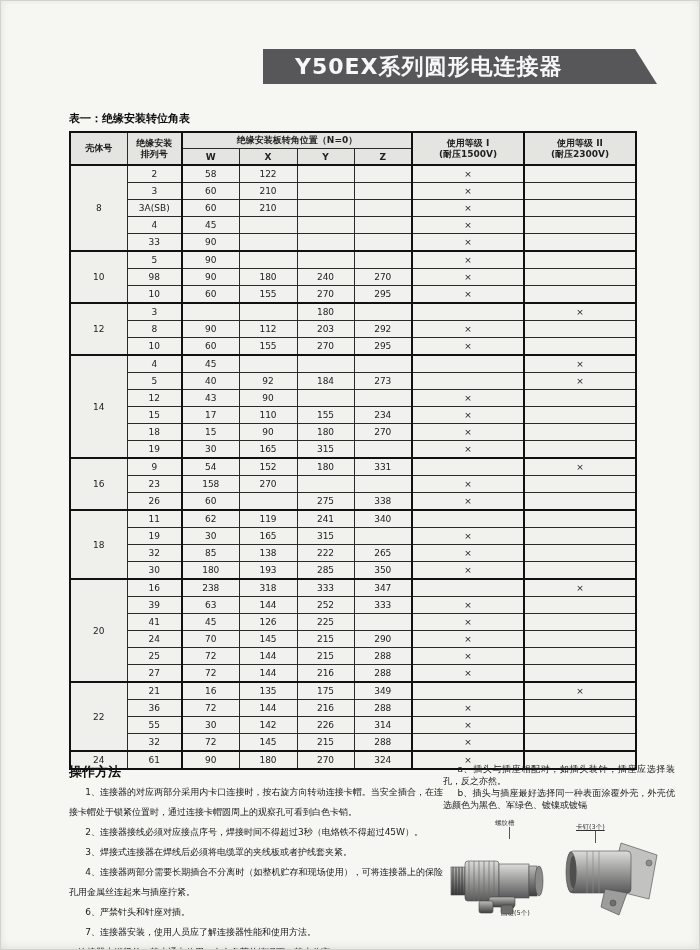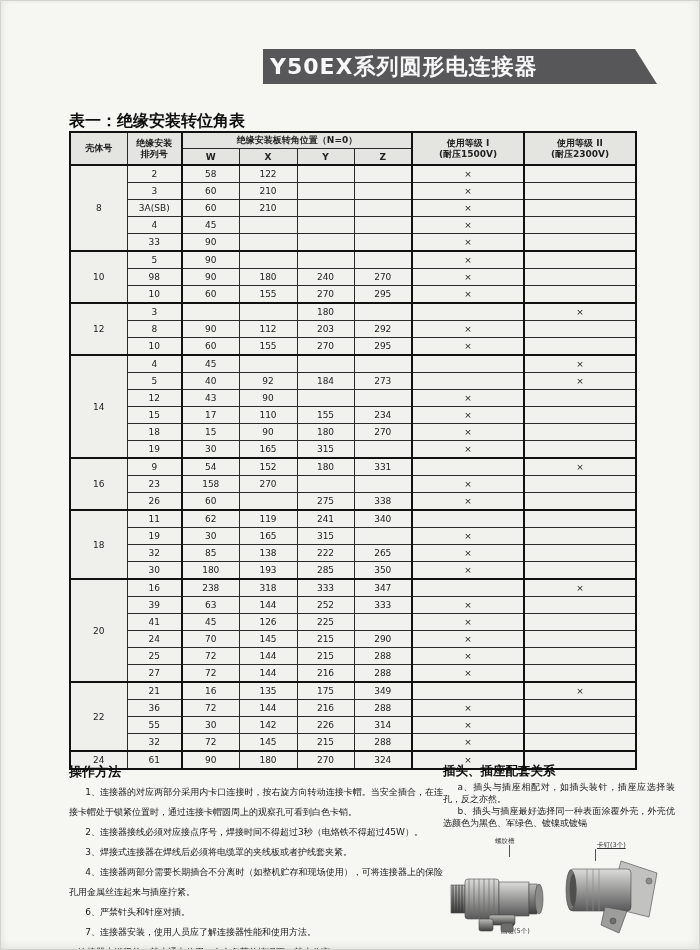--- a/index.html
+++ b/index.html
@@ -8,24 +8,24 @@
     background:#f6f6f3;border:1px solid #d2d2cf;box-sizing:border-box;
     font-family:"DejaVu Sans", sans-serif;color:#1b1b1b;overflow:hidden;
     box-shadow:inset -3px -3px 8px rgba(0,0,0,0.06), inset 3px 0 6px rgba(0,0,0,0.04);
   }
   
   .banner{
     position:absolute;left:262px;top:48px;width:394px;height:35px;
     background:#57575a;color:#f7f7f7;
     clip-path:polygon(0 0,calc(100% - 22px) 0,100% 100%,0 100%);
     font-size:22px;font-weight:bold;line-height:35px;text-align:left;
-    padding-left:7px;letter-spacing:1px;box-sizing:border-box;white-space:nowrap;
+    padding-left:32px;letter-spacing:1px;box-sizing:border-box;white-space:nowrap;
   }
   
-  .caption{position:absolute;left:68px;top:110px;font-size:16px;font-weight:bold;color:#0f0f0f;}
+  .caption{position:absolute;left:68px;top:110px;font-size:11px;font-weight:bold;color:#0f0f0f;}
   table.angle{
     position:absolute;left:68px;top:130px;width:566px;
     border-collapse:collapse;table-layout:fixed;
     border:2px solid #111;
   }
   table.angle th, table.angle td{
     border:1px solid #2a2a2a;font-size:9px;text-align:center;vertical-align:middle;
     padding:0 2px;color:#222;overflow:hidden;white-space:nowrap;
   }
   table.angle thead th{background:#e4e4e0;height:15px;font-weight:bold;}
@@ -440,30 +440,29 @@
           <p>2、连接器接线必须对应接点序号，焊接时间不得超过3秒（电烙铁不得超过45W）。</p>
           <p>3、焊接式连接器在焊线后必须将电缆罩的夹线板或者护线套夹紧。</p>
           <p>4、连接器两部分需要长期插合不分离时（如整机贮存和现场使用），可将连接器上的保险孔用金属丝连起来与插座拧紧。</p>
           <p>6、严禁针头和针座对插。</p>
           <p>7、连接器安装，使用人员应了解连接器性能和使用方法。</p>
           <p class="cont">连接器未锁紧前，禁止通电使用。在有负荷的情况下，禁止分离。</p>
         </div>
     </div>
 
     <div class="match-col">
-      <div class="heading">插头、插座配套关系</div>
       <div>
           <p>a、插头与插座相配对，如插头装针，插座应选择装孔，反之亦然。</p>
           <p>b、插头与插座最好选择同一种表面涂覆外壳，外壳优选颜色为黑色、军绿色、镀镍或镀镉</p>
         </div>
 
       <div class="photos">
         <span class="tiny-label" style="left:52px;top:2px;">螺纹槽</span>
         <div class="leader" style="left:66px;top:10px;height:12px;"></div>
-        <span class="tiny-label" style="left:154px;top:6px;text-decoration:underline;">卡钉(3个)</span>
+        <span class="tiny-label" style="left:133px;top:6px;text-decoration:underline;">卡钉(3个)</span>
         <div class="leader" style="left:152px;top:14px;height:12px;"></div>
         <span class="tiny-label" style="left:58px;top:92px;">凸键(5个)</span>
         <div class="leader" style="left:70px;top:78px;height:13px;"></div>
 
         <svg class="photo plug" width="106" height="74" viewBox="0 0 106 74">
           <defs>
             <linearGradient id="m1" x1="0" y1="0" x2="0" y2="1">
               <stop offset="0" stop-color="#dcdcda"></stop>
                 <stop offset="0.4" stop-color="#a7a7a5"></stop>
                 <stop offset="1" stop-color="#58585a"></stop>

